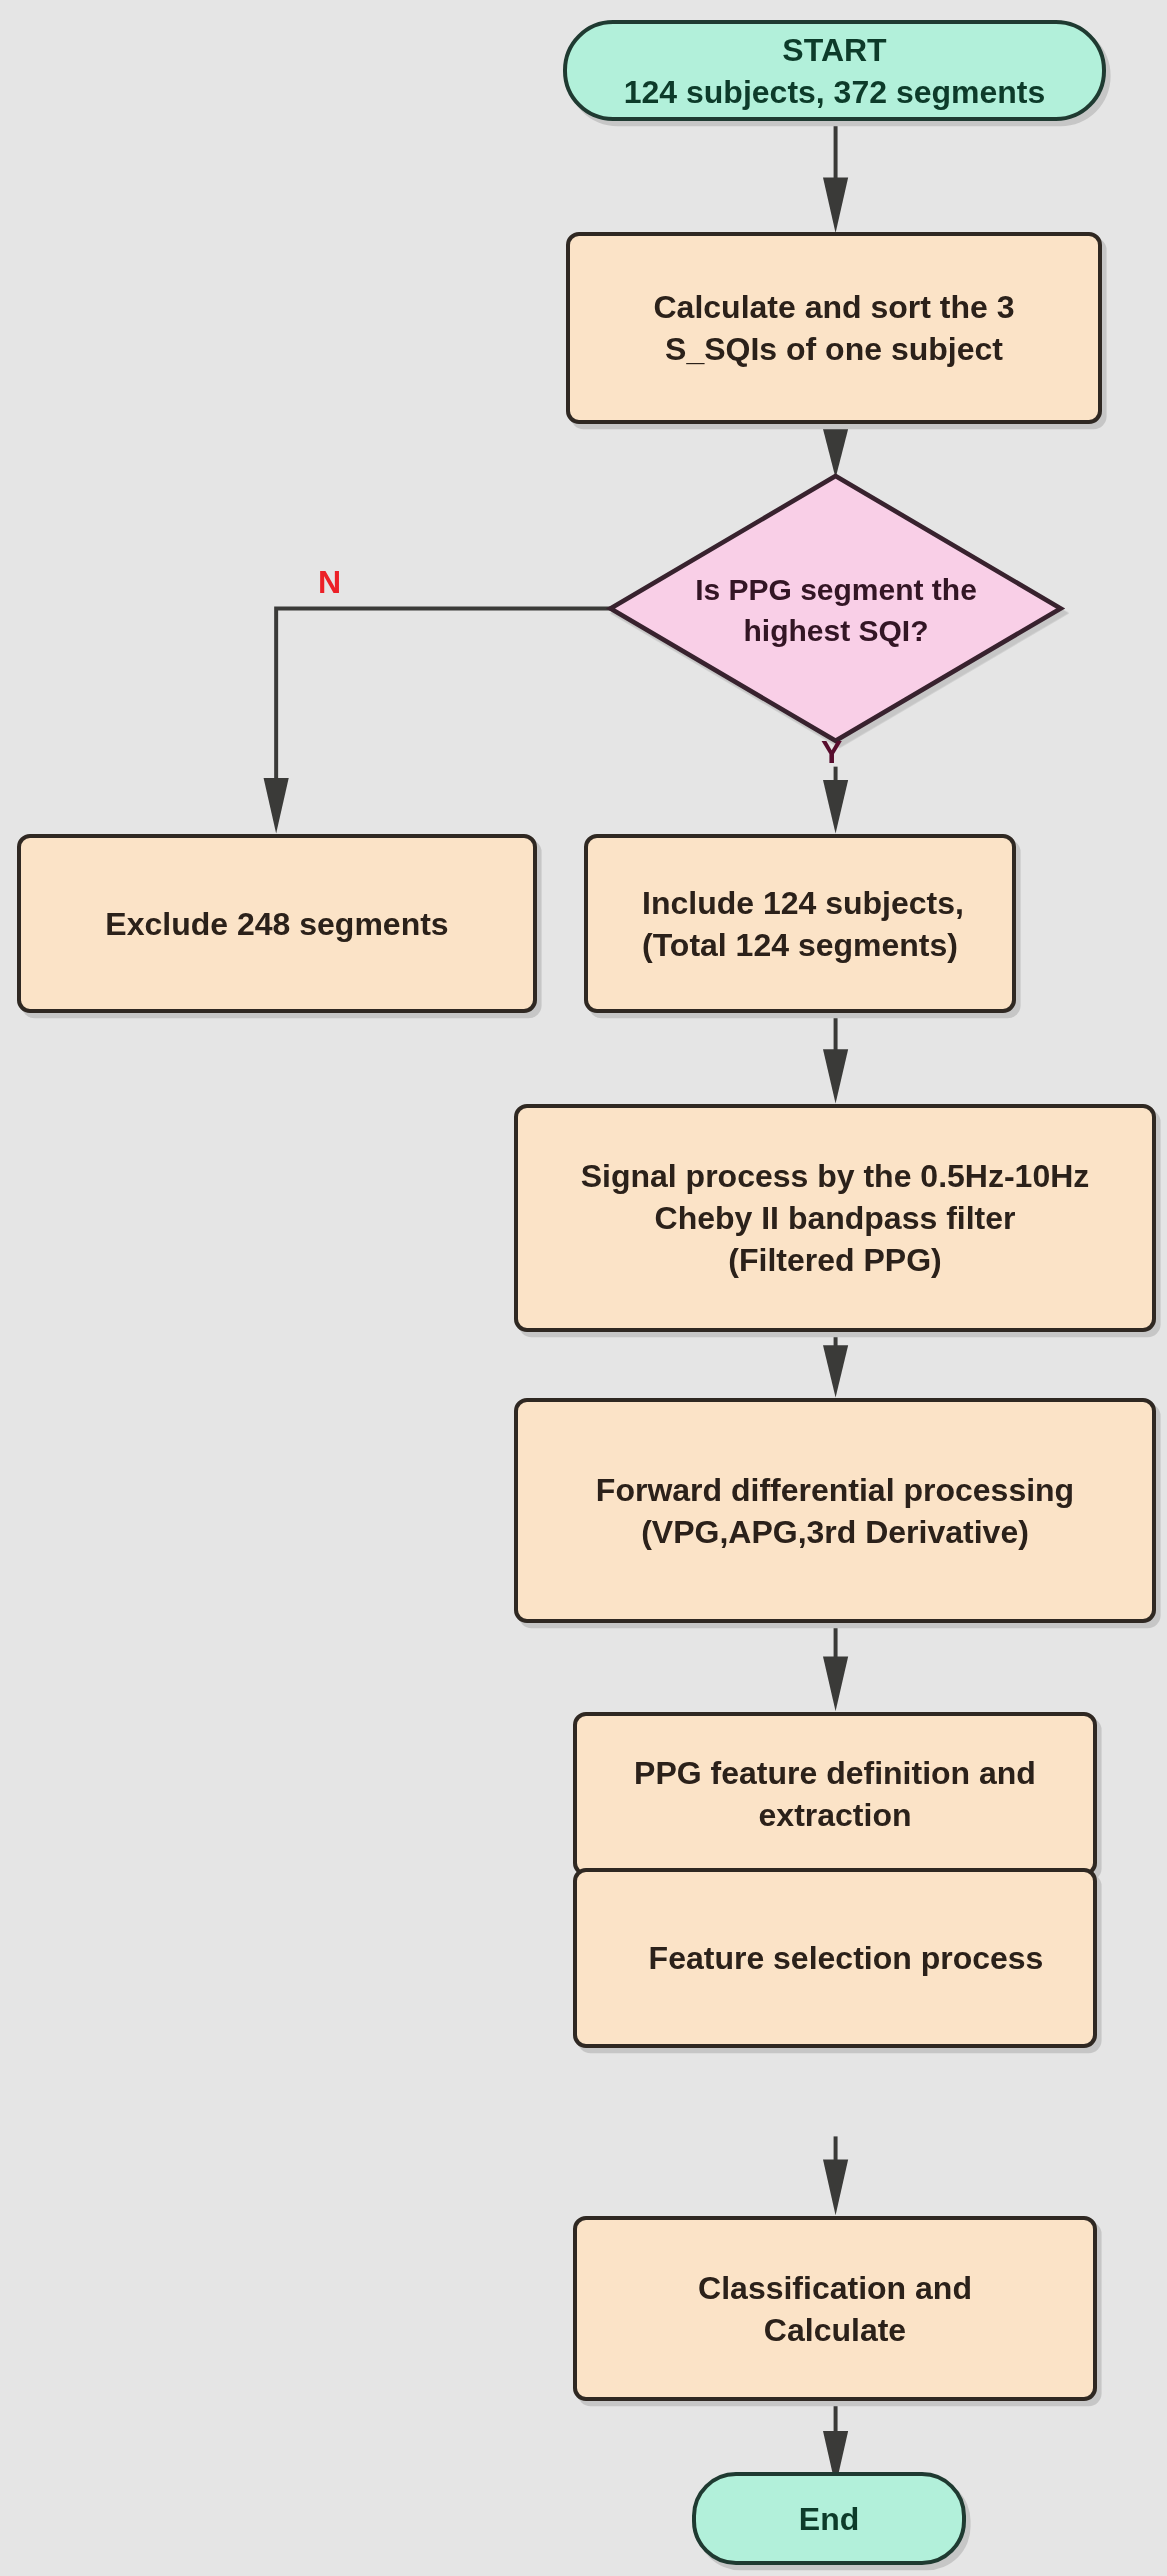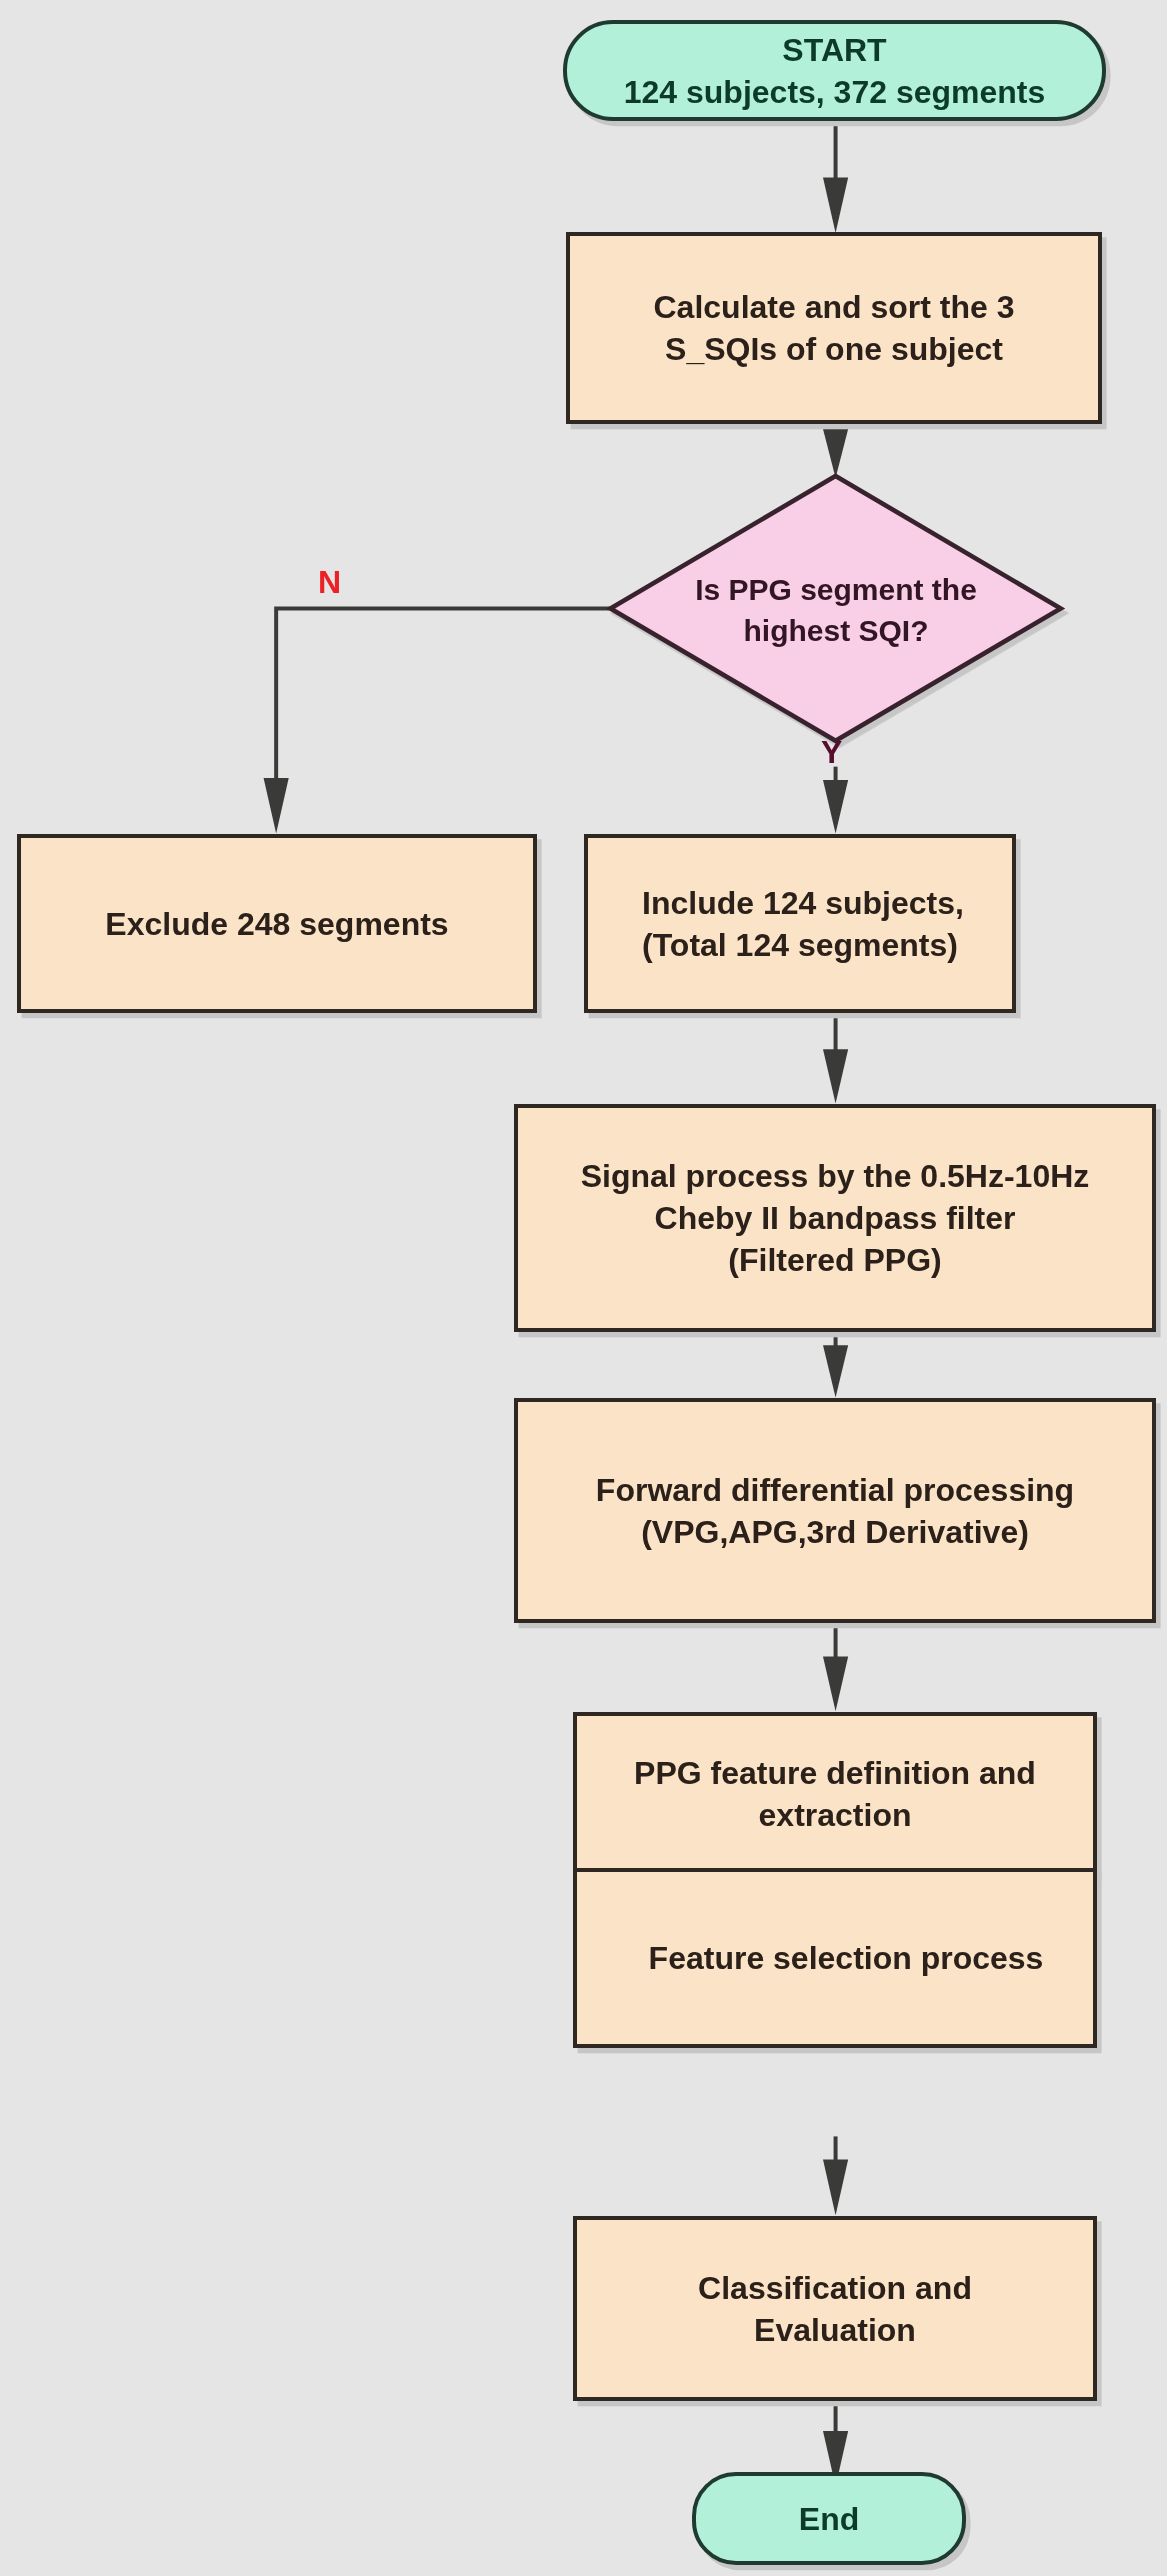--- a/index.html
+++ b/index.html
@@ -17,20 +17,21 @@
     box-sizing:border-box;
     display:flex;
     flex-direction:column;
     justify-content:center;
     align-items:center;
     text-align:center;
     font-weight:700;
     font-size:32px;
     line-height:42px;
     color:#2b211a;
+    border-radius:13px;
   }
   .process{
     background:#fbe3c7;
     border:4.6px solid #2f2822;
     box-shadow:4.6px 5.3px 0 #c6c6c6;
   }
   .terminator{
     background:#b2f0da;
     border:4px solid #1f3a31;
     border-radius:50px;
@@ -164,21 +165,21 @@
     <span class="line">PPG feature definition and</span>
     <span class="line">extraction</span>
   </div>
 
   <div class="node process" style="left:573px;top:1868px;width:524px;height:180px;padding-left:22px;">
     <span class="line">Feature selection process</span>
   </div>
 
   <div class="node process" style="left:573px;top:2216px;width:524px;height:185px;">
     <span class="line">Classification and</span>
-    <span class="line">Evaluation</span>
+    <span class="line">Calculate</span>
   </div>
 
   <div class="node terminator" style="left:692px;top:2472px;width:274px;height:93px;border-radius:44px;">
     <span class="line">End</span>
   </div>
 
 </div>
 
 
 </body></html>

